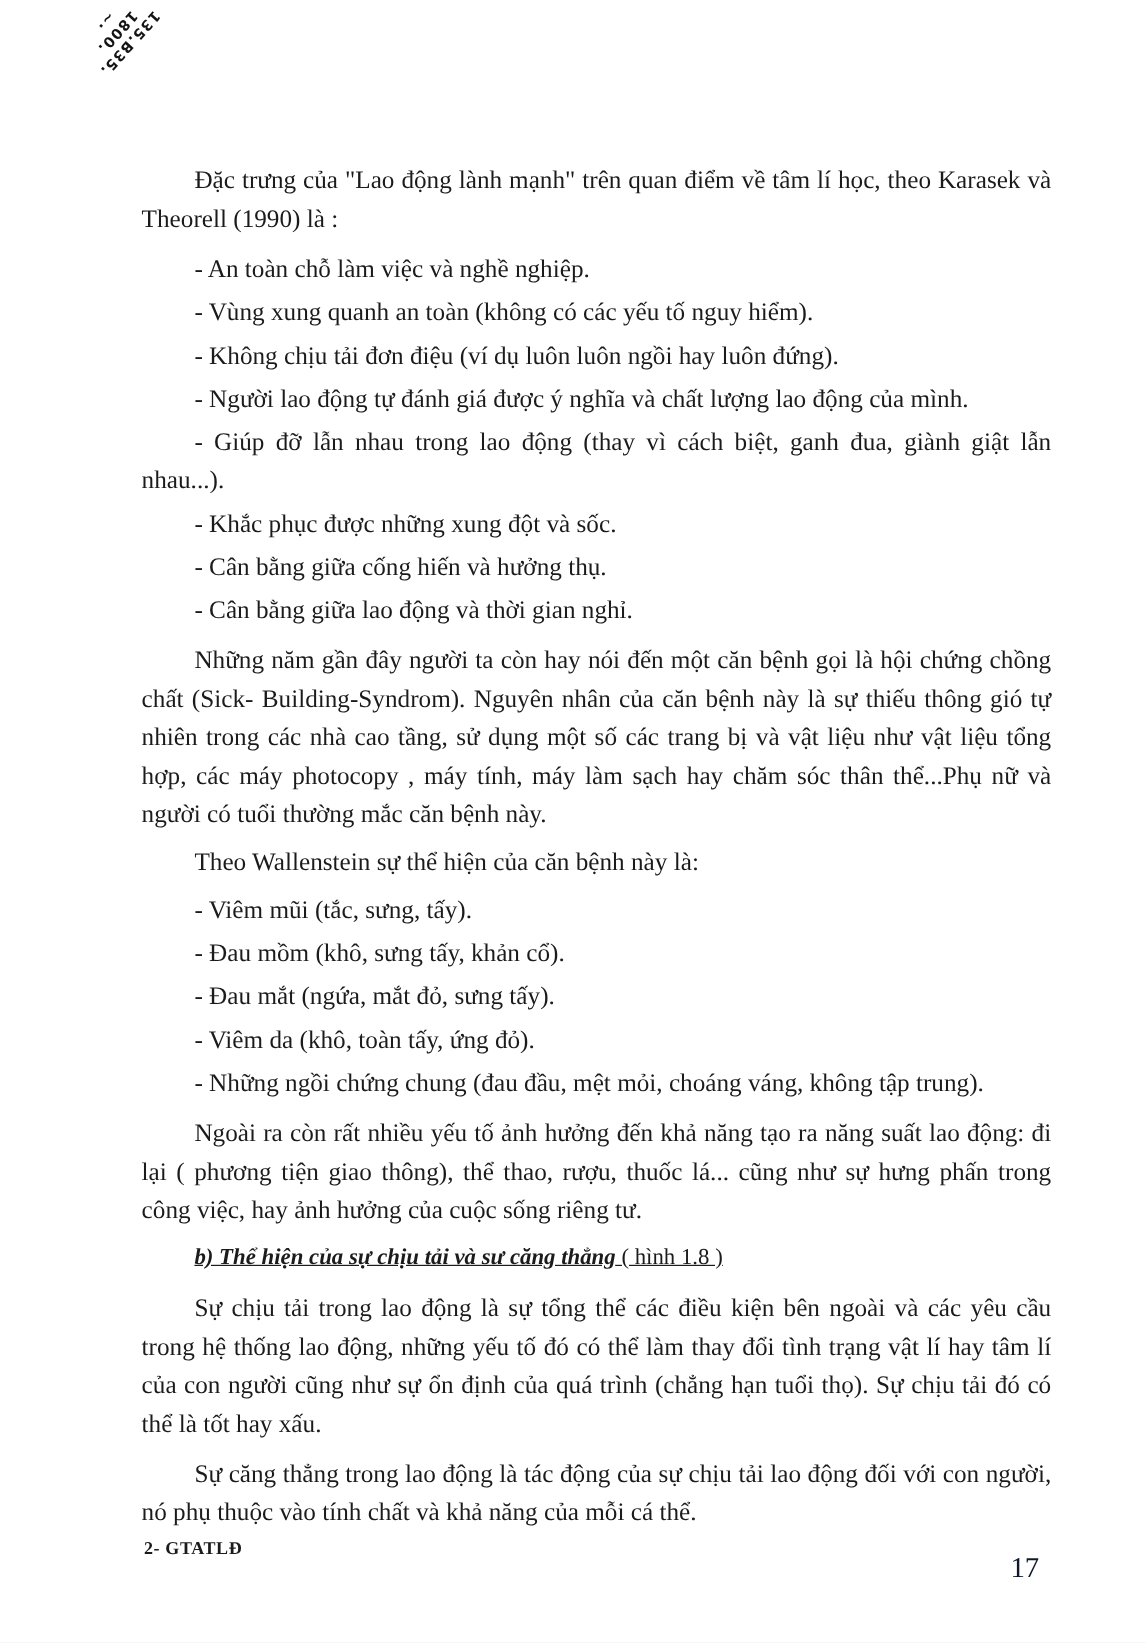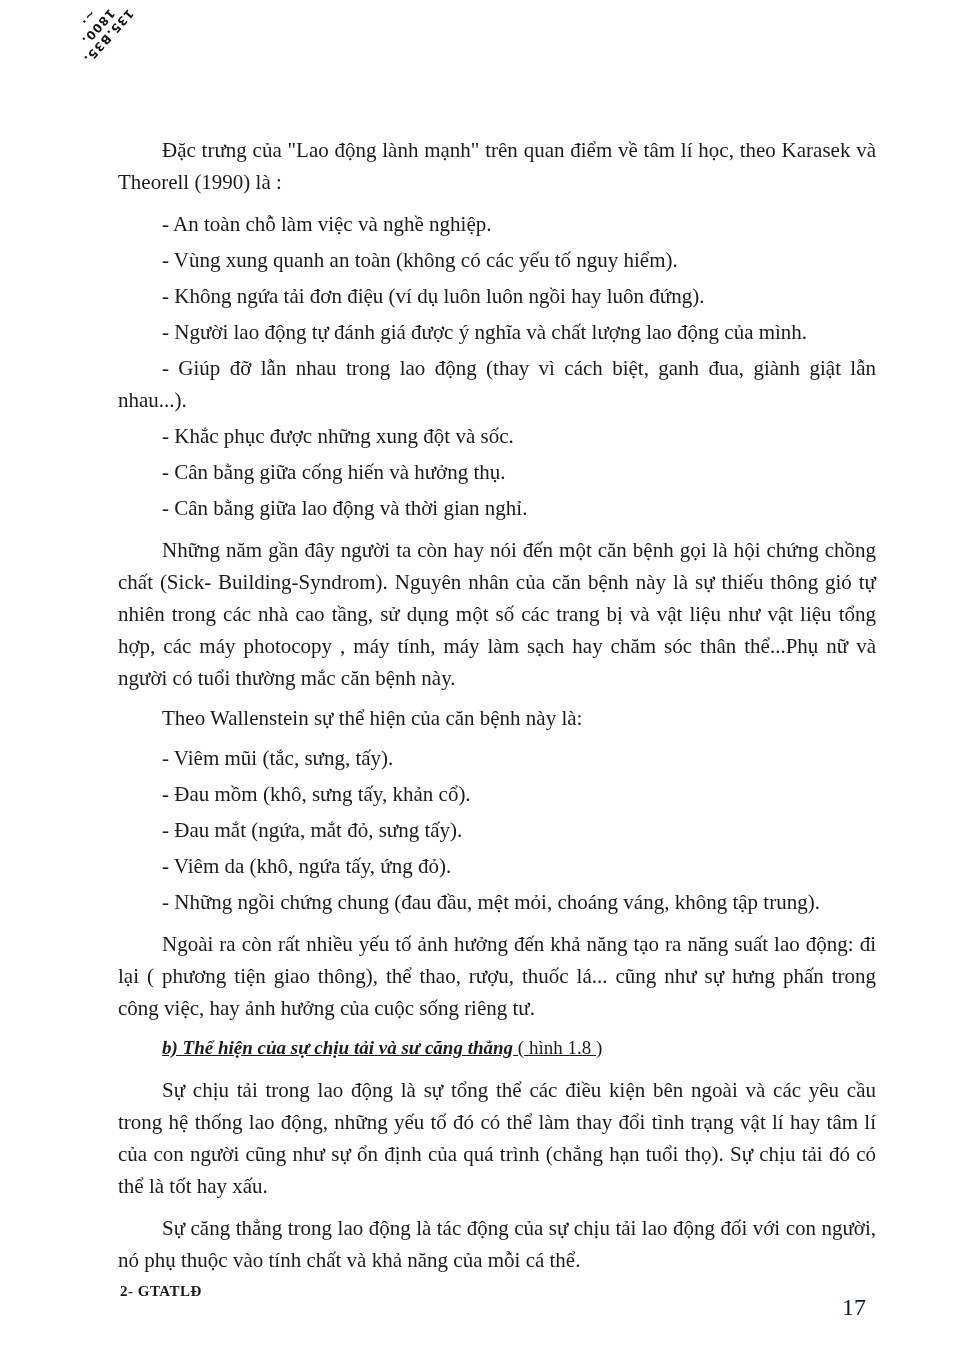--- a/index.html
+++ b/index.html
@@ -95,32 +95,32 @@
   <div class="stamp">
     <span class="stline">~·</span>
     <span class="stline">1800.</span>
     <span class="stline">135.B35.</span>
   </div>
 
   <main class="content">
     <p class="para gap">Đặc trưng của "Lao động lành mạnh" trên quan điểm về tâm lí học, theo Karasek và Theorell (1990) là :</p>
     <p class="li">- An toàn chỗ làm việc và nghề nghiệp.</p>
     <p class="li">- Vùng xung quanh an toàn (không có các yếu tố nguy hiểm).</p>
-    <p class="li">- Không ngứa tải đơn điệu (ví dụ luôn luôn ngồi hay luôn đứng).</p>
+    <p class="li">- Không chịu tải đơn điệu (ví dụ luôn luôn ngồi hay luôn đứng).</p>
     <p class="li">- Người lao động tự đánh giá được ý nghĩa và chất lượng lao động của mình.</p>
     <p class="li">- Giúp đỡ lẫn nhau trong lao động (thay vì cách biệt, ganh đua, giành giật lẫn nhau...).</p>
     <p class="li">- Khắc phục được những xung đột và sốc.</p>
     <p class="li">- Cân bằng giữa cống hiến và hưởng thụ.</p>
     <p class="li gap">- Cân bằng giữa lao động và thời gian nghỉ.</p>
     <p class="para">Những năm gần đây người ta còn hay nói đến một căn bệnh gọi là hội chứng chồng chất (Sick- Building-Syndrom). Nguyên nhân của căn bệnh này là sự thiếu thông gió tự nhiên trong các nhà cao tầng, sử dụng một số các trang bị và vật liệu như vật liệu tổng hợp, các máy photocopy , máy tính, máy làm sạch hay chăm sóc thân thể...Phụ nữ và người có tuổi thường mắc căn bệnh này.</p>
     <p class="para">Theo Wallenstein sự thể hiện của căn bệnh này là:</p>
     <p class="li">- Viêm mũi (tắc, sưng, tấy).</p>
     <p class="li">- Đau mồm (khô, sưng tấy, khản cổ).</p>
     <p class="li">- Đau mắt (ngứa, mắt đỏ, sưng tấy).</p>
-    <p class="li">- Viêm da (khô, ngứa tấy, ứng đỏ).</p>
+    <p class="li">- Viêm da (khô, toàn tấy, ứng đỏ).</p>
     <p class="li gap">- Những ngồi chứng chung (đau đầu, mệt mỏi, choáng váng, không tập trung).</p>
     <p class="para">Ngoài ra còn rất nhiều yếu tố ảnh hưởng đến khả năng tạo ra năng suất lao động: đi lại ( phương tiện giao thông), thể thao, rượu, thuốc lá... cũng như sự hưng phấn trong công việc, hay ảnh hưởng của cuộc sống riêng tư.</p>
     <p class="heading"><span class="hb">b) Thể hiện của sự chịu tải và sư căng thẳng</span><span class="hrest"> ( hình 1.8 )</span></p>
     <p class="para gap">Sự chịu tải trong lao động là sự tổng thể các điều kiện bên ngoài và các yêu cầu trong hệ thống lao động, những yếu tố đó có thể làm thay đổi tình trạng vật lí hay tâm lí của con người cũng như sự ổn định của quá trình (chẳng hạn tuổi thọ). Sự chịu tải đó có thể là tốt hay xấu.</p>
     <p class="para">Sự căng thẳng trong lao động là tác động của sự chịu tải lao động đối với con người, nó phụ thuộc vào tính chất và khả năng của mỗi cá thể.</p>
   </main>
 
   <span class="sig">2- GTATLĐ</span>
   <span class="pageno">17</span>
 

